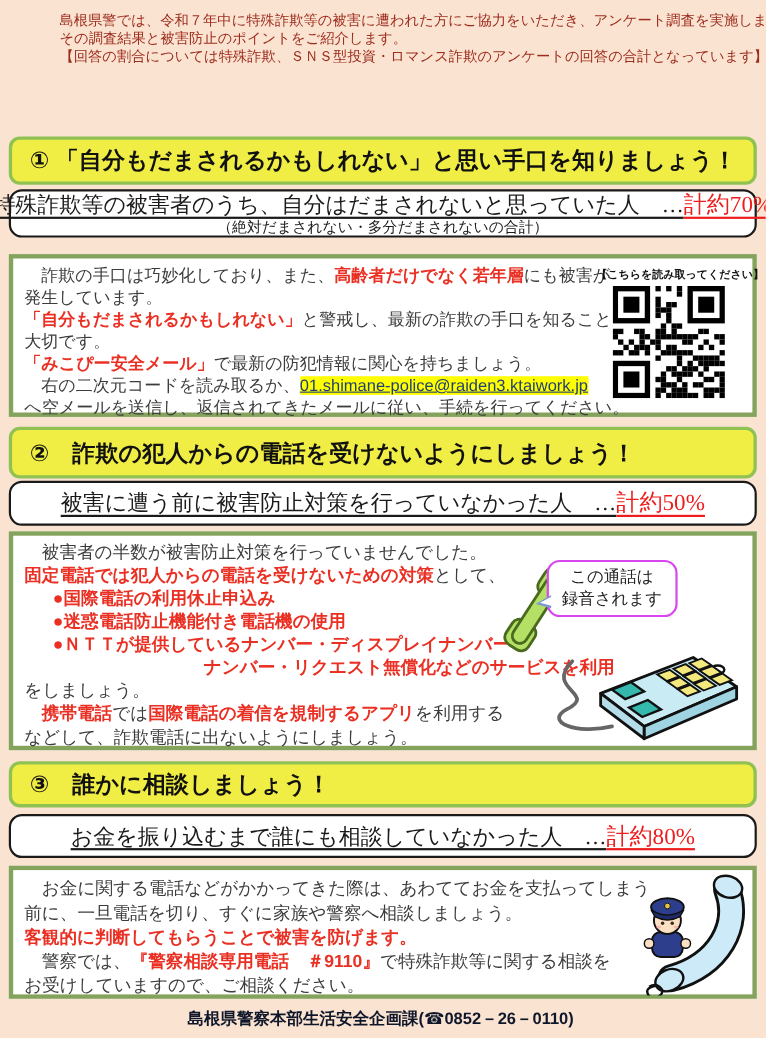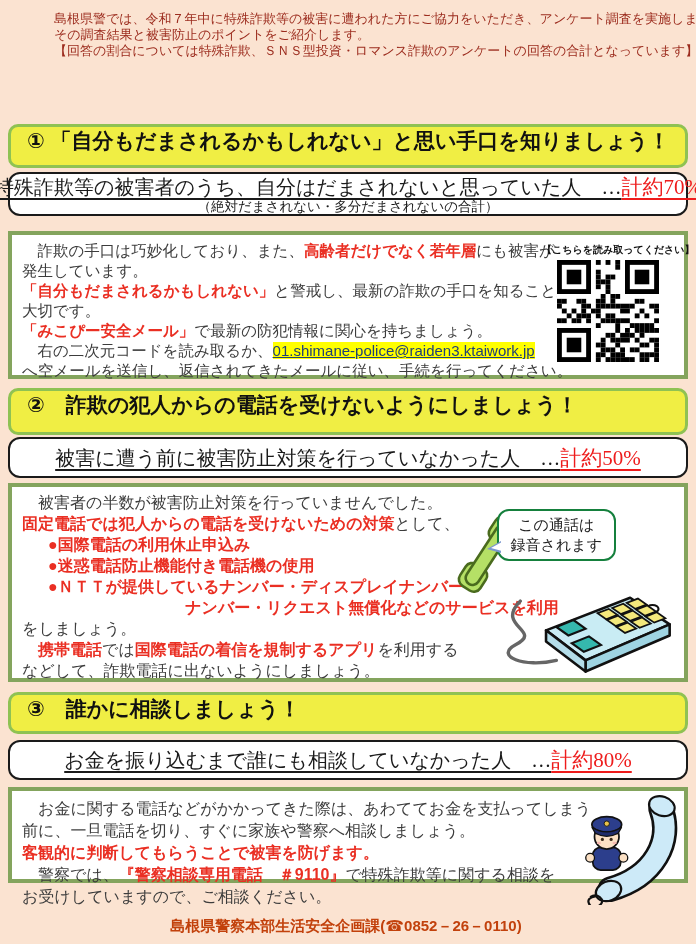--- a/index.html
+++ b/index.html
@@ -13,21 +13,21 @@
   
   .banner{position:absolute;left:8px;top:64px;width:680px;height:54px;border-radius:13px;
     background:linear-gradient(#6ac4de 0%,#3da3c4 35%,#1f88b0 70%,#17759a 100%);
     box-shadow:inset 0 2px 3px rgba(255,255,255,.55), 0 2px 2px rgba(0,0,0,.15);
     display:flex;align-items:center;justify-content:center;}
   .banner-title{color:#fff;font-family:"Liberation Sans","DejaVu Sans",sans-serif;font-weight:bold;
     font-size:35px;letter-spacing:15px;text-indent:15px;text-shadow:1px 2px 2px rgba(0,60,80,.35);}
 
   
   .sec-hdr{position:absolute;left:8px;width:680px;box-sizing:border-box;background:#f0ee44;
-    border:3px solid #8fc253;border-radius:10px;display:flex;
+    border:3px solid #8fc253;border-radius:10px;display:flex;align-items:center;
     font-family:"Liberation Sans","DejaVu Sans",sans-serif;font-weight:bold;color:#111;
     font-size:21px;padding-left:16px;}
   .hdr1{top:124px;height:44px;}
   .hdr2{top:388px;height:47px;}
   .hdr3{top:692px;height:42px;}
 
   
   .stat-box{position:absolute;left:8px;width:680px;box-sizing:border-box;background:#fff;
     border:2px solid #1a1a1a;border-radius:12px;display:flex;flex-direction:column;
     align-items:center;justify-content:center;}
@@ -37,52 +37,52 @@
   .stat-line{font-size:20px;line-height:24px;color:#1a1a1a;white-space:nowrap;}
   .stat-line .u{text-decoration:underline;text-underline-offset:4px;}
   .stat-red{color:#ee1c1c;font-size:21px;}
   .stat-note{font-size:13.5px;line-height:15px;color:#1a1a1a;}
 
   
   .gbox{position:absolute;left:8px;width:680px;box-sizing:border-box;background:#fff;
     border:4px solid #84a45d;color:#3c3c3c;}
   .gbox1{top:231px;height:148px;padding:6px 8px 0 10px;}
   .gbox2{top:483px;height:199px;padding:5px 8px 0 10px;}
-  .gbox3{top:787px;height:96px;padding:7px 12px 0 10px;}
+  .gbox3{top:787px;height:121px;padding:7px 12px 0 10px;}
   .line{font-size:15.5px;line-height:20px;white-space:nowrap;}
   .gbox2 .line{line-height:21px;font-size:16px;}
   .gbox3 .line{line-height:22px;font-size:16px;}
   .red{color:#ea2f23;font-weight:bold;font-family:"Liberation Sans","DejaVu Sans",sans-serif;}
   .indent-1{padding-left:26px;}
   .indent-2{padding-left:46px;text-align:center;}
   .email-link{color:#1f3f77;background:#ffff00;text-decoration:underline;font-family:"Liberation Sans","DejaVu Sans",sans-serif;font-size:15px;}
 
   
   .qr-wrap{position:absolute;right:10px;top:8px;width:132px;text-align:center;}
   .qr-caption{font-size:10px;font-weight:bold;color:#111;font-family:"Liberation Sans","DejaVu Sans",sans-serif;white-space:nowrap;margin-bottom:3px;}
   .qr-svg{width:102px;height:102px;background:#fff;}
   .gbox1-text{width:530px;}
 
   
   .phone-area{position:absolute;right:4px;top:12px;width:232px;height:182px;}
-  .bubble{position:absolute;right:64px;top:10px;background:#fff;border:2px solid #15803d;border-radius:12px;
+  .bubble{position:absolute;right:64px;top:10px;background:#fff;border:2px solid #d946ef;border-radius:12px;
     padding:4px 12px;text-align:center;font-size:15px;line-height:20px;color:#222;z-index:2;}
   .bubble:after{content:"";position:absolute;left:-12px;bottom:6px;width:0;height:0;
     border-top:8px solid transparent;border-bottom:4px solid transparent;border-right:14px solid #7c97cf;}
   .bubble:before{content:"";position:absolute;left:-8px;bottom:8px;width:0;height:0;z-index:1;
     border-top:6px solid transparent;border-bottom:3px solid transparent;border-right:11px solid #fff;}
   .phone-svg{position:absolute;right:0;bottom:0;width:225px;height:176px;}
 
   
   .officer-svg{position:absolute;right:6px;top:2px;width:104px;height:112px;}
   .gbox3-text{width:560px;}
 
   
   .footer{position:absolute;left:0;top:917px;width:692px;text-align:center;
-    font-family:"Liberation Sans","DejaVu Sans",sans-serif;font-weight:bold;font-size:15px;color:#c2410c;}
+    font-family:"Liberation Sans","DejaVu Sans",sans-serif;font-weight:bold;font-size:15px;color:#0f172a;}
 </style>
 </head>
 <body>
 
 <div class="page">
 
   <div class="intro">
     <div>島根県警では、令和７年中に特殊詐欺等の被害に遭われた方にご協力をいただき、アンケート調査を実施しました。</div>
     <div>その調査結果と被害防止のポイントをご紹介します。</div>
     <div>【回答の割合については特殊詐欺、ＳＮＳ型投資・ロマンス詐欺のアンケートの回答の合計となっています】</div>

